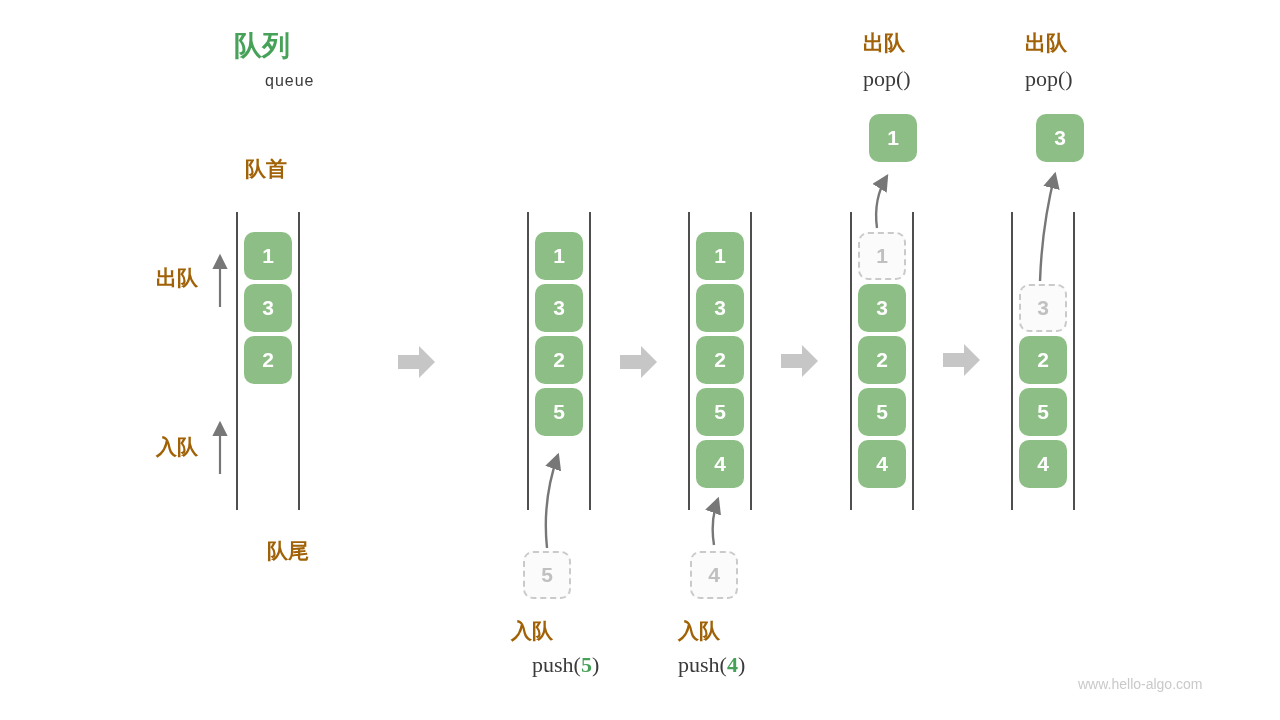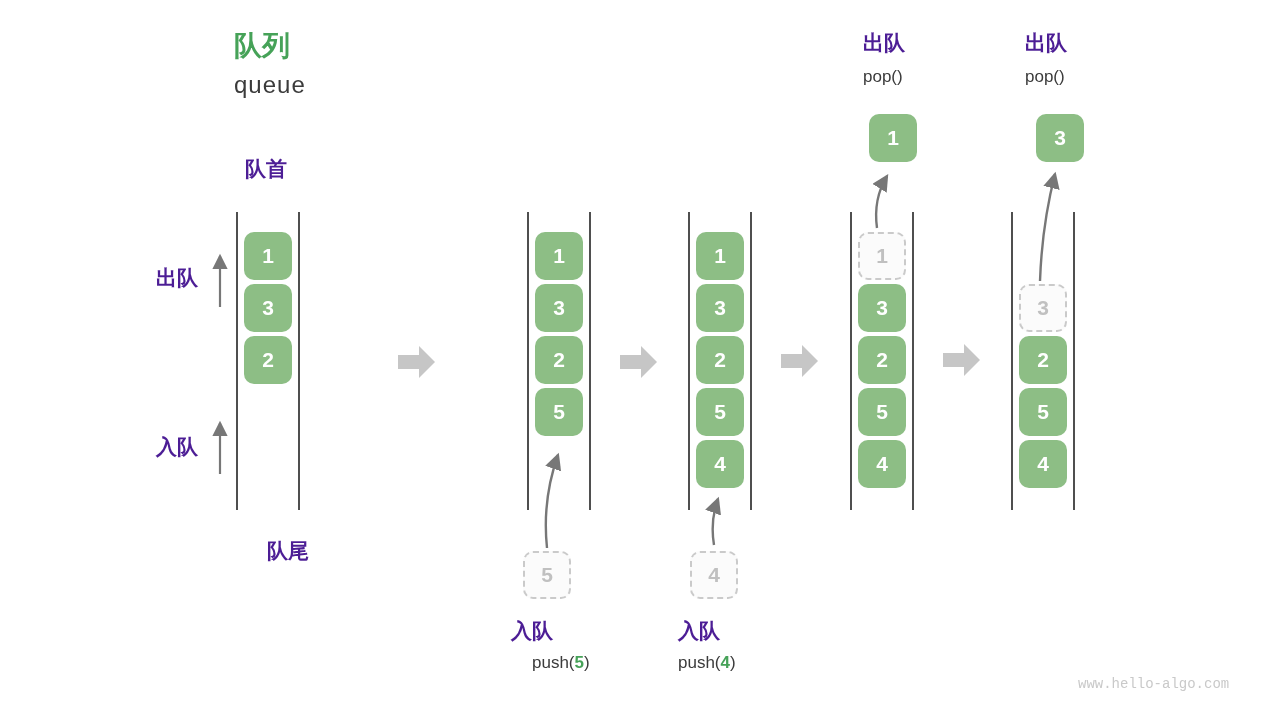--- a/index.html
+++ b/index.html
@@ -6,27 +6,27 @@
   html,body { background:#ffffff; }
   body { font-family:"Liberation Sans", sans-serif; }
 
   .canvas{
     position:relative; width:1280px; height:720px;
     background:#ffffff; overflow:hidden;padding-left:8px;
   }
 
   .abs{ position:absolute; }
 
-  .cjk{ font-weight:700; color:#4c1d95; font-size:21px; line-height:1; }
+  .cjk{ font-weight:700; color:#a16207; font-size:21px; line-height:1; }
   .title-zh{ font-size:28px; font-weight:700; color:#46A258; line-height:1; }
-  .title-en{ font-size:24px; color:#3B3B3B; letter-spacing:1px; line-height:1; }
+  .title-en{ font-size:16px; color:#3B3B3B; letter-spacing:1px; line-height:1;margin-left:31px; }
 
   .code{
-    font-family:Liberation Sans, sans-serif;
-    font-size:17px; color:#3B3B3B; line-height:1;
+    font-family:Liberation Serif, serif;
+    font-size:22px; color:#3B3B3B; line-height:1;
   }
   .code .arg{ color:#46A258; font-weight:700; }
 
   
   .col{
     position:absolute; top:212px; height:298px; width:64px;
     border-left:2px solid #4F4F4F; border-right:2px solid #4F4F4F;
     display:flex; flex-direction:column; align-items:center;
     padding-top:20px; gap:4px;
   }
@@ -52,21 +52,21 @@
     position:absolute; width:48px; height:48px; border-radius:10px;
     background:#FBFBFB; border:2px dashed #CACACA; color:#C0C0C0;
     font-size:21px; font-weight:700;
     display:flex; align-items:center; justify-content:center;
   }
 
   .overlay{ position:absolute; left:0; top:0; pointer-events:none; }
 
   .watermark{
     position:absolute; left:1078px; top:677px;
-    font-family:Liberation Mono, monospace;
+    font-family:Liberation Sans, sans-serif;
     font-size:14px; color:#C9C9C9; line-height:1;
   }
 </style>
 </head>
 <body>
 
 <div class="canvas">
 
   <svg class="overlay" width="1280" height="720" viewBox="0 0 1280 720">
     <defs>

